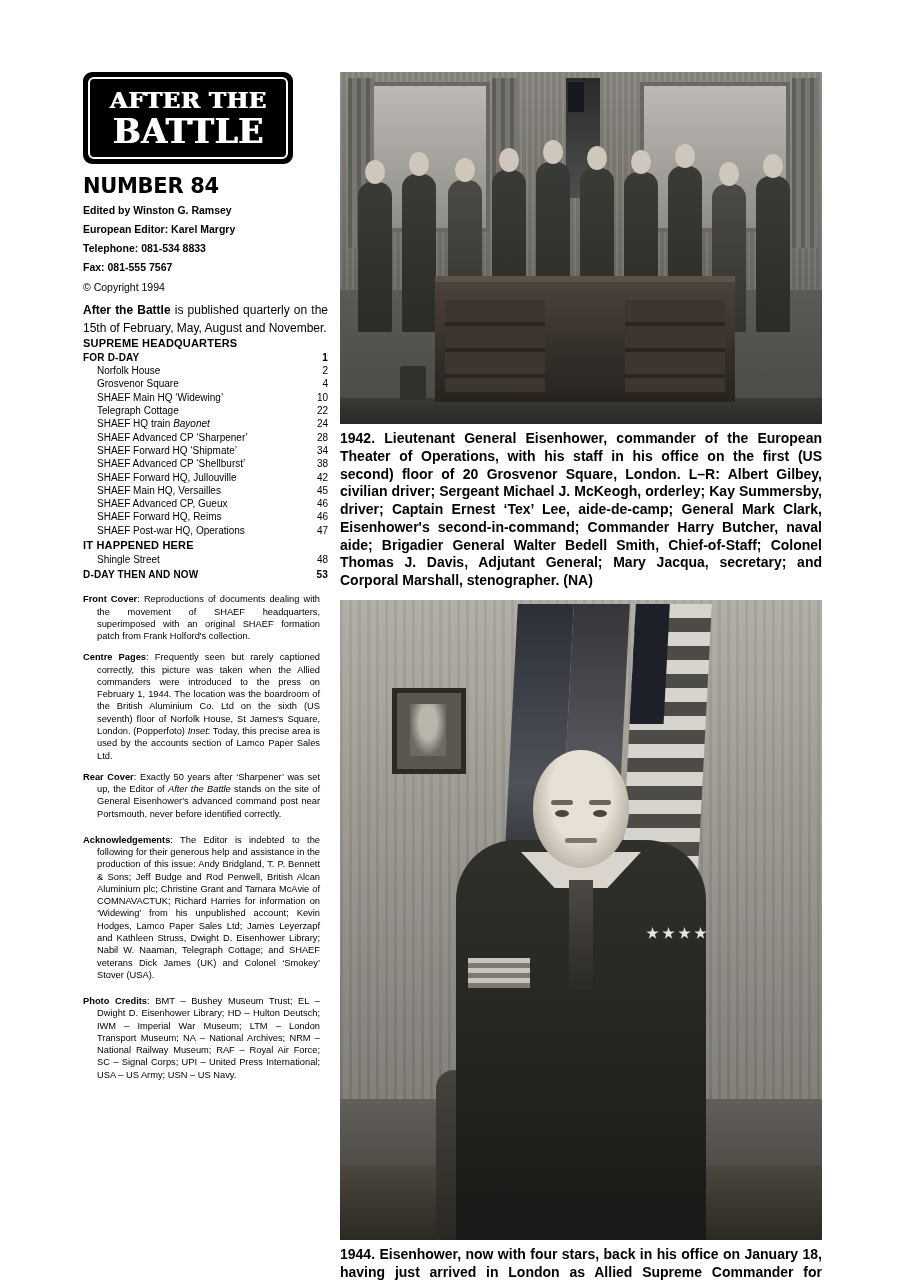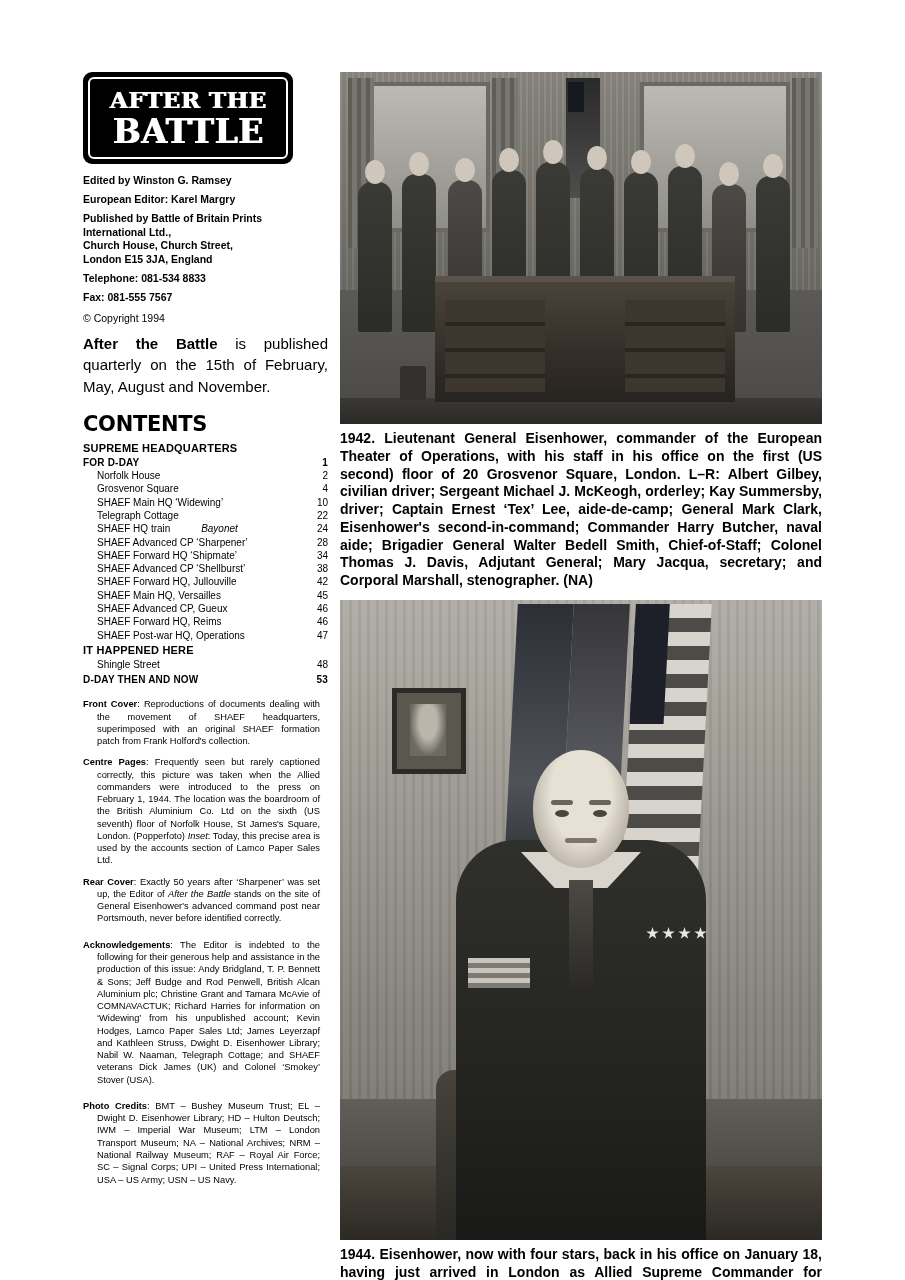--- a/index.html
+++ b/index.html
@@ -85,21 +85,21 @@
   }
   .imprint p { margin: 0 0 5px 0; }
   .imprint .copyright {
     font-weight: normal;
     font-size: 10.5px;
     margin-top: 7px;
     margin-bottom: 7px;
   }
   .imprint .freq {
     font-weight: normal;
-    font-size: 15px;
+    font-size: 12px;
     line-height: 1.45;
     text-align: justify;
   }
   .imprint .freq b { font-weight: bold; }
 
   .contents-head {
     font-family: "DejaVu Sans", sans-serif;
     font-weight: bold;
     font-size: 21px;
     letter-spacing: -0.3px;
@@ -114,21 +114,21 @@
     letter-spacing: 0.2px;
   }
   .toc-row {
     display: flex;
     justify-content: space-between;
     font-size: 10px;
     line-height: 1.33;
   }
   .toc-row .t { padding-left: 14px; }
   .toc-row .p { text-align: right; }
-  .toc-row .t i { font-style: italic; margin-left: 28px; }
+  .toc-row .t i { font-style: italic; }
 
   .notes {
     margin-top: 12px;
     width: 237px;
     font-size: 9.3px;
     line-height: 1.32;
     text-align: justify;
   }
   .notes p {
     margin: 0 0 9px 0;
@@ -317,37 +317,31 @@
 
   <div class="left-col">
 
     <div class="masthead">
       <div class="masthead-inner">
         <div class="mast-line1">AFTER THE</div>
         <div class="mast-line2">BATTLE</div>
       </div>
     </div>
 
+    <div class="issue-number">NUMBER 84</div>
 
     <div class="imprint">
       <p>Edited by Winston G. Ramsey</p>
       <p>European Editor: Karel Margry</p>
-      <p>
-        <span>Published by Battle of Britain Prints</span><br>
-        <span>International Ltd.,</span><br>
-        <span>Church House, Church Street,</span><br>
-        <span>London E15 3JA, England</span>
-      </p>
       <p>Telephone: 081-534 8833</p>
       <p>Fax: 081-555 7567</p>
       <div class="copyright">© Copyright 1994</div>
       <div class="freq"><b>After the Battle</b><span> is published quarterly on the 15th of February, May, August and November.</span></div>
     </div>
 
-    <div class="contents-head">CONTENTS</div>
 
     <div class="toc">
 
       <div class="toc-section">
         <div>SUPREME HEADQUARTERS</div>
         <div class="toc-row">
           <span>FOR D-DAY</span>
           <span class="p">1</span>
         </div>
       </div>

